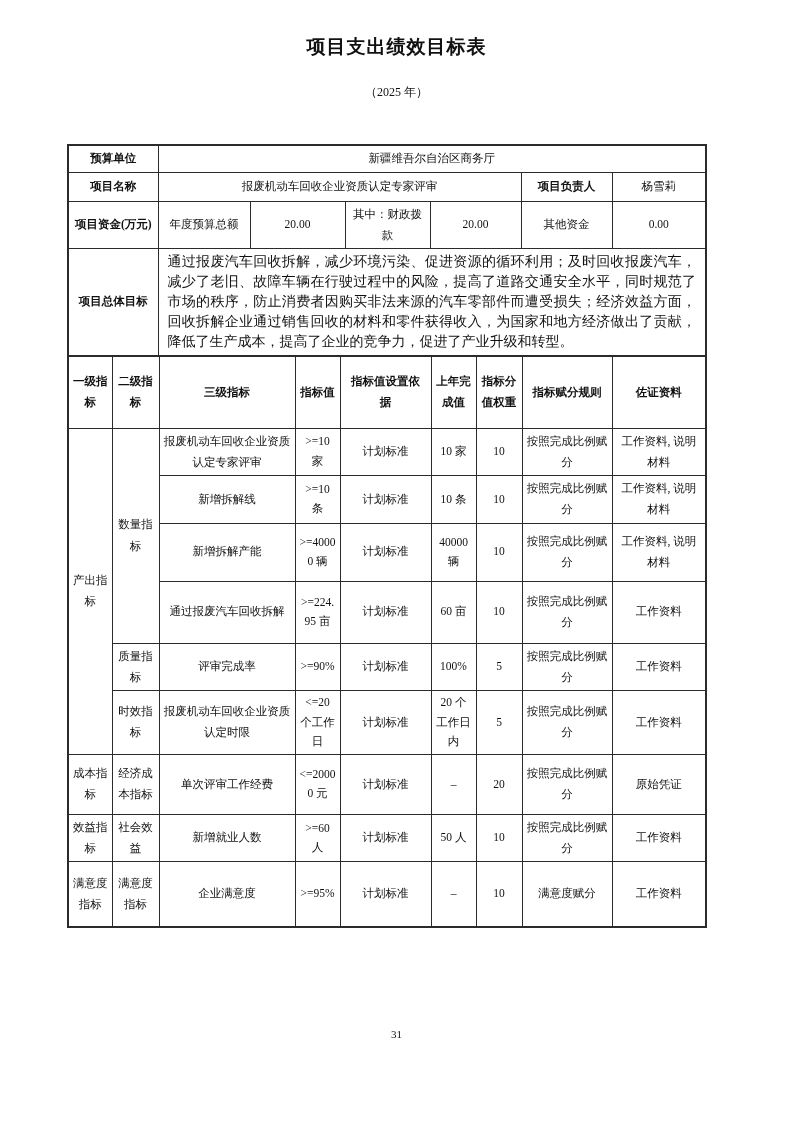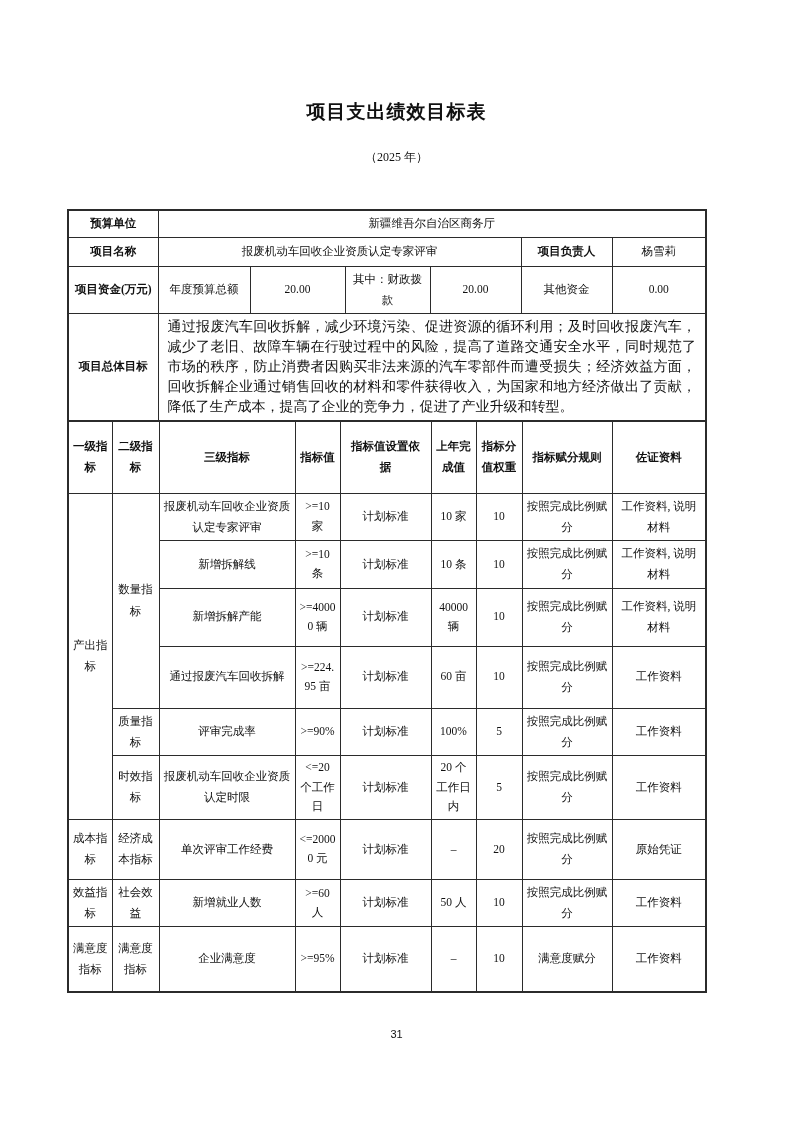--- a/index.html
+++ b/index.html
@@ -6,21 +6,21 @@
   .page{
     position:relative;
     width:793px;height:1122px;
     background:#ffffff;
     margin:0 auto;
     font-family:"Liberation Serif","DejaVu Serif",serif;
     color:#111;
     overflow:hidden;
   }
   .doc-title{
-    padding-top:101px;
+    padding-top:36px;
     text-align:center;
     font-size:19px;
     font-weight:bold;
     letter-spacing:1px;
     line-height:22px;
   }
   .doc-subtitle{
     margin-top:27px;
     text-align:center;
     font-size:12px;
@@ -60,21 +60,21 @@
   
   tr.rH{height:66px;} tr.r1{height:45px;} tr.r2{height:45px;} tr.r3{height:58px;}
   tr.r4{height:62px;} tr.r5{height:45px;border-radius:13px;} tr.r6{height:60px;margin-top:12px;} tr.r7{height:60px;}
   tr.r8{height:46px;} tr.r9{height:65px;}
   .page-number{
     position:absolute;
     left:0;right:0;
     top:1028px;
     text-align:center;
     font-size:11px;
-    font-family:Liberation Sans, sans-serif;
+    font-family:Liberation Serif, serif;
   }
 </style>
 </head>
 <body>
 
 <div class="page">
 
   <div class="doc-title">项目支出绩效目标表</div>
   <div class="doc-subtitle">（2025 年）</div>
 

